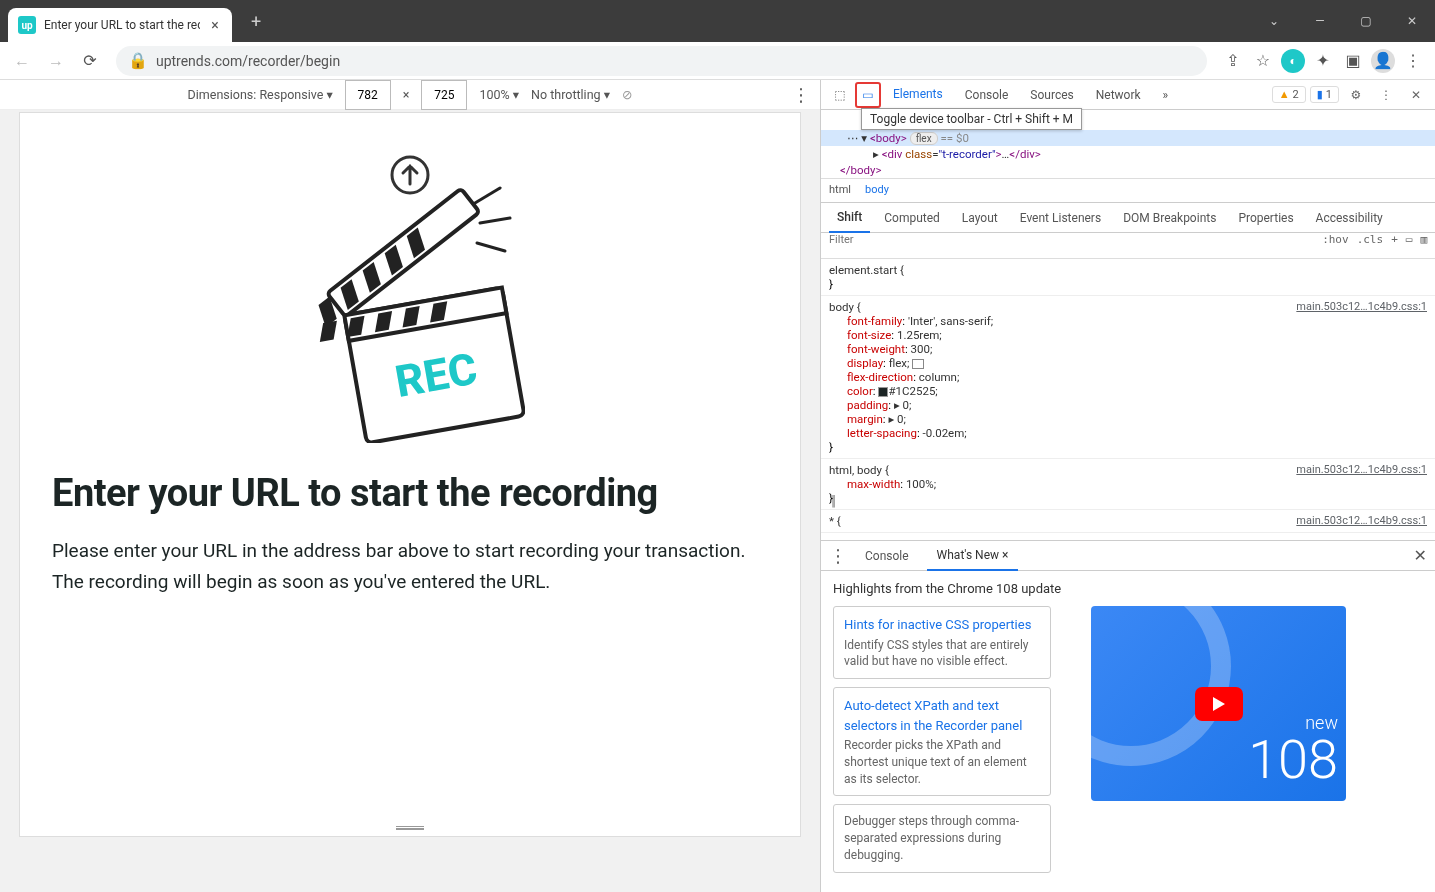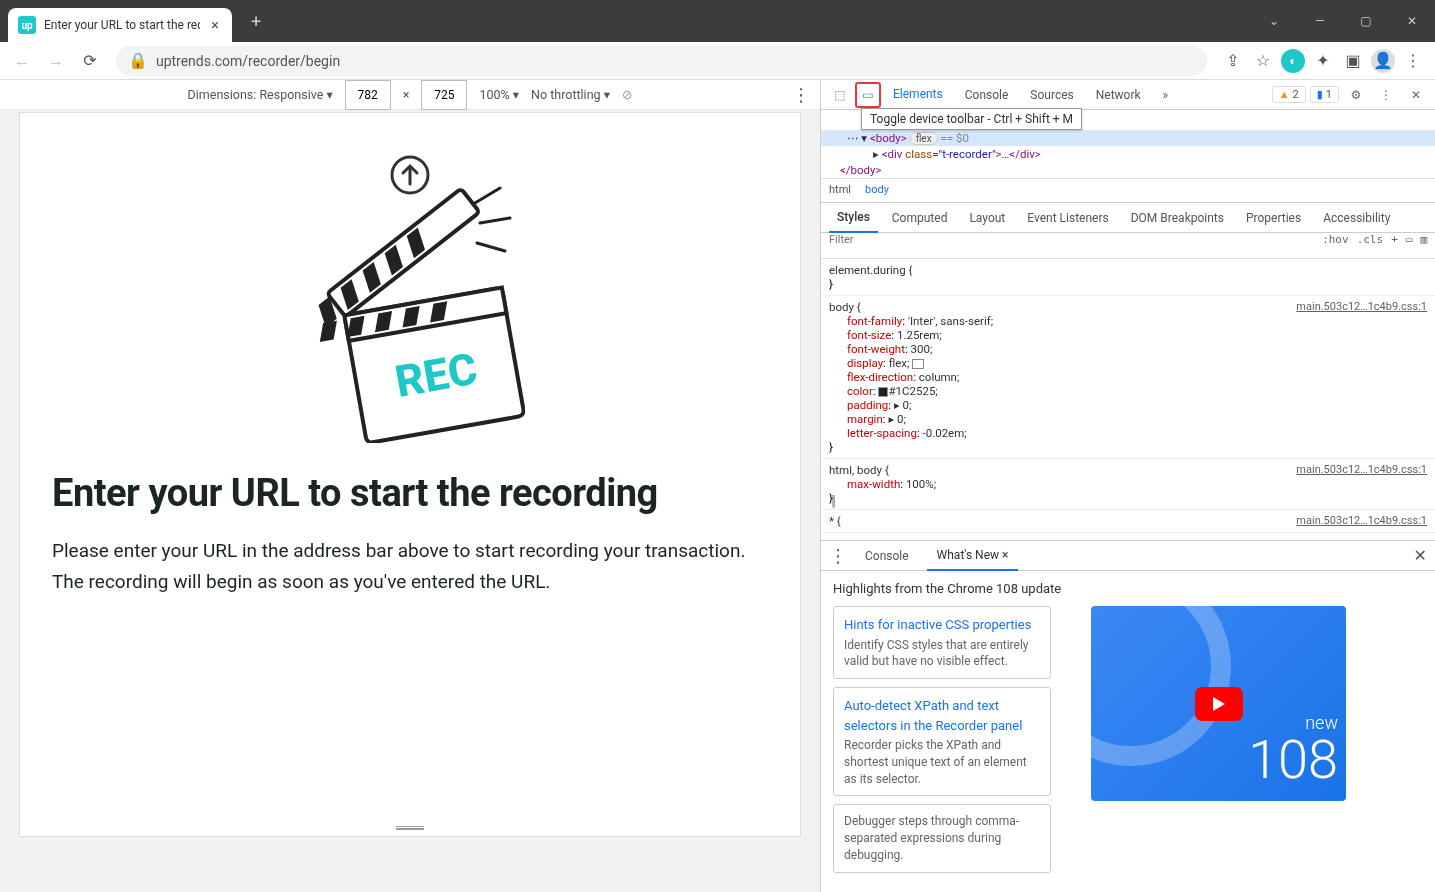--- a/index.html
+++ b/index.html
@@ -221,40 +221,40 @@
       <div class="dom-line sel" style="padding-left:26px;">⋯ ▾ <span class="tg">&lt;body&gt;</span> <span class="flex-badge">flex</span> <span class="eq0">== $0</span></div>
       <div class="dom-line" style="padding-left:52px;">▸ <span class="tg">&lt;div</span> <span class="attr">class</span>=<span class="val">"t-recorder"</span><span class="tg">&gt;</span>…<span class="tg">&lt;/div&gt;</span></div>
       <div class="dom-line" style="padding-left:19px;"><span class="tg">&lt;/body&gt;</span></div>
       <div class="crumbs">
         <span class="crumb">html</span>
         <span class="crumb sel">body</span>
       </div>
     </div>
 
     <div class="styles-tabs">
-      <div class="s-tab active">Styles</div>
+      <div class="s-tab active">Shift</div>
       <div class="s-tab">Computed</div>
       <div class="s-tab">Layout</div>
       <div class="s-tab">Event Listeners</div>
       <div class="s-tab">DOM Breakpoints</div>
       <div class="s-tab">Properties</div>
       <div class="s-tab">Accessibility</div>
     </div>
     <div class="filter-row">
       <input class="filter-input" placeholder="Filter" style="">
       <span class="filter-ctrl">:hov</span>
       <span class="filter-ctrl">.cls</span>
       <span class="filter-ctrl">+</span>
       <span class="filter-ctrl">▭</span>
       <span class="filter-ctrl">▥</span>
     </div>
 
     <div class="css-blocks">
       <div class="css-rule">
-        <div class="sel-txt">element.during {</div>
+        <div class="sel-txt">element.start {</div>
         <div>}</div>
       </div>
       <div class="css-rule">
         <span class="css-link">main.503c12…1c4b9.css:1</span>
         <div class="sel-txt">body {</div>
         <div><span class="prop">font-family</span>: <span class="pval">'Inter', sans-serif;</span></div>
         <div><span class="prop">font-size</span>: <span class="pval">1.25rem;</span></div>
         <div><span class="prop">font-weight</span>: <span class="pval">300;</span></div>
         <div><span class="prop">display</span>: <span class="pval">flex;</span> <span class="flexbox-icon"></span></div>
         <div><span class="prop">flex-direction</span>: <span class="pval">column;</span></div>

